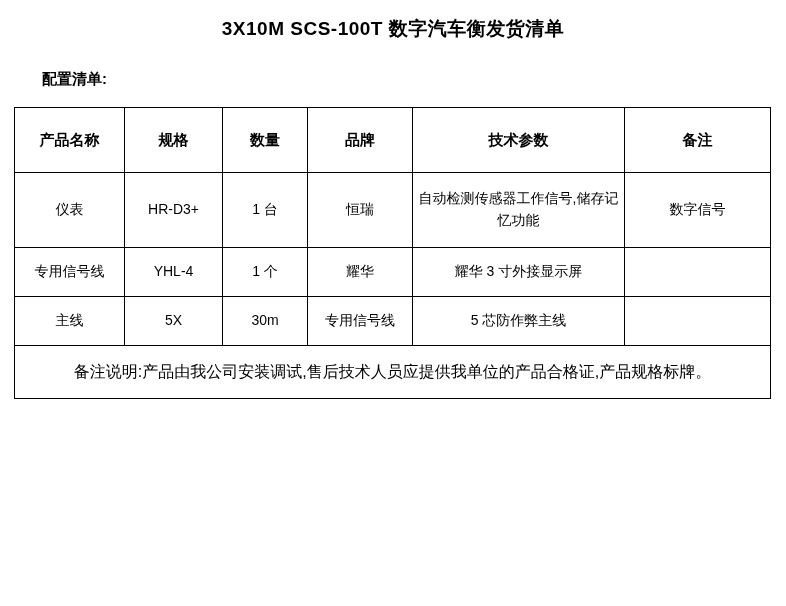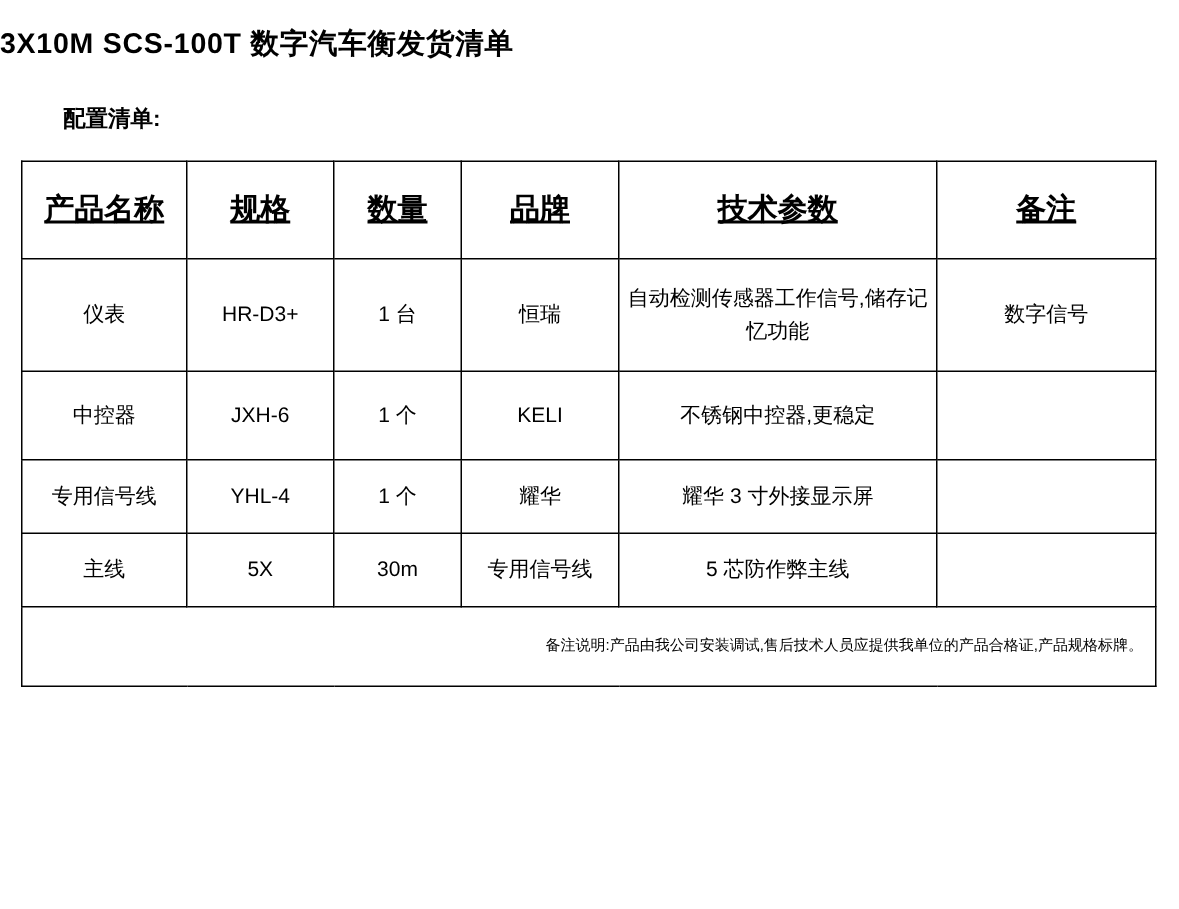--- a/index.html
+++ b/index.html
@@ -14,21 +14,21 @@
     color: #000000;
     overflow: hidden;
   }
   .page {
     position: relative;
     width: 786px;
     height: 606px;
     box-sizing: border-box;
   }
   .doc-title {
-    text-align: left;
+    text-align: center;
     font-size: 19px;
     font-weight: bold;
     letter-spacing: 0.5px;
     margin-top: 16px;
     margin-bottom: 0;
   }
   .subtitle {
     font-size: 15px;
     font-weight: bold;
     margin-left: 14px;
@@ -47,30 +47,29 @@
     border: 1px solid #000;
     text-align: center;
     vertical-align: middle;
     font-size: 14px;
     padding: 5px 4px;
     line-height: 1.55;
     word-break: break-word;
   }
   table.spec td.head {
     font-weight: bold;
-    font-size: 20px;
+    font-size: 15px;
     height: 54px;
-    text-decoration: underline;
   }
   table.spec td.note-cell {
-    text-align: right;
+    text-align: center;
     padding-left: 8px;
     padding-right: 8px;
     height: 42px;
-    font-size: 10px;
+    font-size: 16px;
     margin-top: 16px;
   }
   .col1 { width: 110px; }
   .col2 { width: 98px; }
   .col3 { width: 85px; }
   .col4 { width: 105px; }
   .col5 { width: 212px; }
   .col6 { width: 146px; }
   .row-tall td { height: 64px; }
   .row-mid td { height: 48px; }
@@ -108,28 +107,20 @@
 
       <tr class="row-tall">
         <td>仪表</td>
         <td>HR-D3+</td>
         <td>1 台</td>
         <td>恒瑞</td>
         <td>自动检测传感器工作信号,储存记忆功能</td>
         <td>数字信号</td>
       </tr>
 
-      <tr class="row-mid">
-        <td>中控器</td>
-        <td>JXH-6</td>
-        <td>1 个</td>
-        <td>KELI</td>
-        <td>不锈钢中控器,更稳定</td>
-        <td></td>
-      </tr>
 
       <tr class="row-short">
         <td>专用信号线</td>
         <td>YHL-4</td>
         <td>1 个</td>
         <td>耀华</td>
         <td>耀华 3 寸外接显示屏</td>
         <td></td>
       </tr>
 

